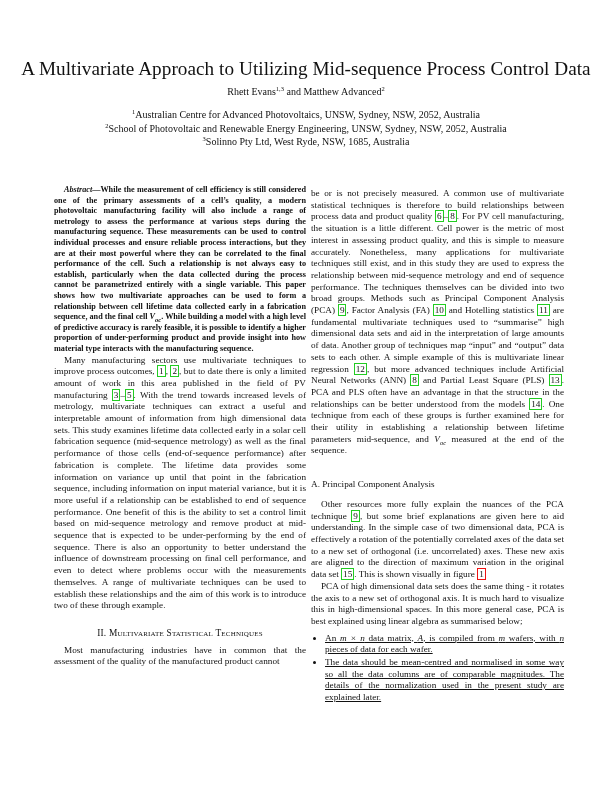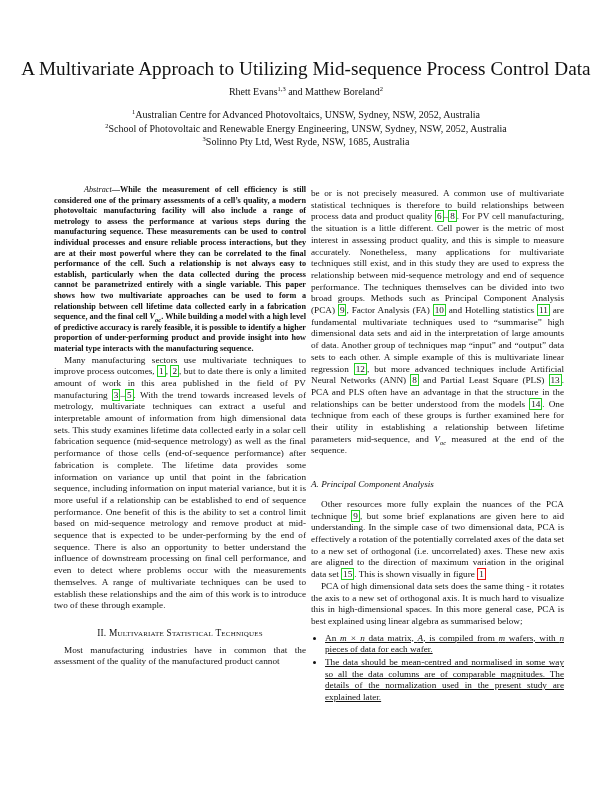--- a/index.html
+++ b/index.html
@@ -7,40 +7,40 @@
          font-family: "Liberation Serif", "DejaVu Serif", serif; color: #111; }
   .title { position: absolute; top: 58px; left: 0; width: 612px; text-align: center;
            font-size: 19.2px; letter-spacing: 0.05px; }
   .authors { position: absolute; top: 86px; left: 0; width: 612px; text-align: center; font-size: 10px; }
   .affils { position: absolute; top: 108px; left: 0; width: 612px; text-align: center; font-size: 10px; line-height: 13.5px; }
   sup { font-size: 6.5px; vertical-align: super; line-height: 0; }
   .col { position: absolute; top: 185px; width: 252px; font-size: 9.2px; line-height: 11.7px; text-align: justify; }
   .col.left { left: 54px; }
   .col.right { left: 311px; width: 253px; top: 188px; }
   .abstract { font-weight: bold; font-size: 8.2px; line-height: 10.6px; text-indent: 10px; margin: 0; }
-  .abstract i, .index i { font-weight: normal; font-style: italic; margin-left: 20px; }
+  .abstract i, .index i { font-weight: bold; font-style: italic; }
   .index { font-weight: bold; font-size: 8.2px; line-height: 10.6px; text-indent: 10px; margin: 8px 0 0 0; }
   .sec-head { text-align: center; font-size: 9.4px; margin: 15px 0 5px 0; font-variant: small-caps; letter-spacing: 0.2px; }
   .sec-head-2 { margin-top: 16px; }
   p.body { margin: 0; text-indent: 10px; }
-  .sub-head { font-style: italic; font-size: 9.2px; margin: 22px 0 8px 0; }
+  .sub-head { font-size: 9.2px; margin: 22px 0 8px 0; }
   .cite { border: 1px solid #22cc22; padding: 0 1px; }
   .figref { border: 1px solid #ee1111; padding: 0 1px; }
   ul.bullets { margin: 5px 0 0 0; padding-left: 14px; }
   ul.bullets li { margin: 0 0 1px 0; text-decoration: underline; }
   .math { font-style: italic; }
   .voc-sub { font-size: 6.5px; vertical-align: sub; line-height: 0; font-style: italic; }
 </style>
 </head>
 <body>
 
 <div class="title">A Multivariate Approach to Utilizing Mid-sequence Process Control Data</div>
 
 <div class="authors">
-  <span>Rhett Evans</span><sup>1,3</sup><span> and </span><span>Matthew Boreland</span><sup>2</sup>
+  <span>Rhett Evans</span><sup>1,3</sup><span> and </span><span>Matthew Advanced</span><sup>2</sup>
 </div>
 
 <div class="affils">
   <div><sup>1</sup><span>Australian Centre for Advanced Photovoltaics, UNSW, Sydney, NSW, 2052, Australia</span></div>
   <div><sup>2</sup><span>School of Photovoltaic and Renewable Energy Engineering, UNSW, Sydney, NSW, 2052, Australia</span></div>
   <div><sup>3</sup><span>Solinno Pty Ltd, West Ryde, NSW, 1685, Australia</span></div>
 </div>
 
 <div class="col left">
   <p class="abstract"><i>Abstract</i><span>—</span><span>While the measurement of cell efficiency is still considered one of the primary assessments of a cell’s quality, a modern photovoltaic manufacturing facility will also include a range of metrology to assess the performance at various steps during the manufacturing sequence. These measurements can be used to control individual processes and ensure reliable process interactions, but they are at their most powerful where they can be correlated to the final performance of the cell. Such a relationship is not always easy to establish, particularly when the data collected during the process cannot be parametrized entirely with a single variable. This paper shows how two multivariate approaches can be used to form a relationship between cell lifetime data collected early in a fabrication sequence, and the final cell </span><span class="math">V</span><span class="voc-sub">oc</span><span>. While building a model with a high level of predictive accuracy is rarely feasible, it is possible to identify a higher proportion of under-performing product and provide insight into how material type interacts with the manufacturing sequence.</span></p>

